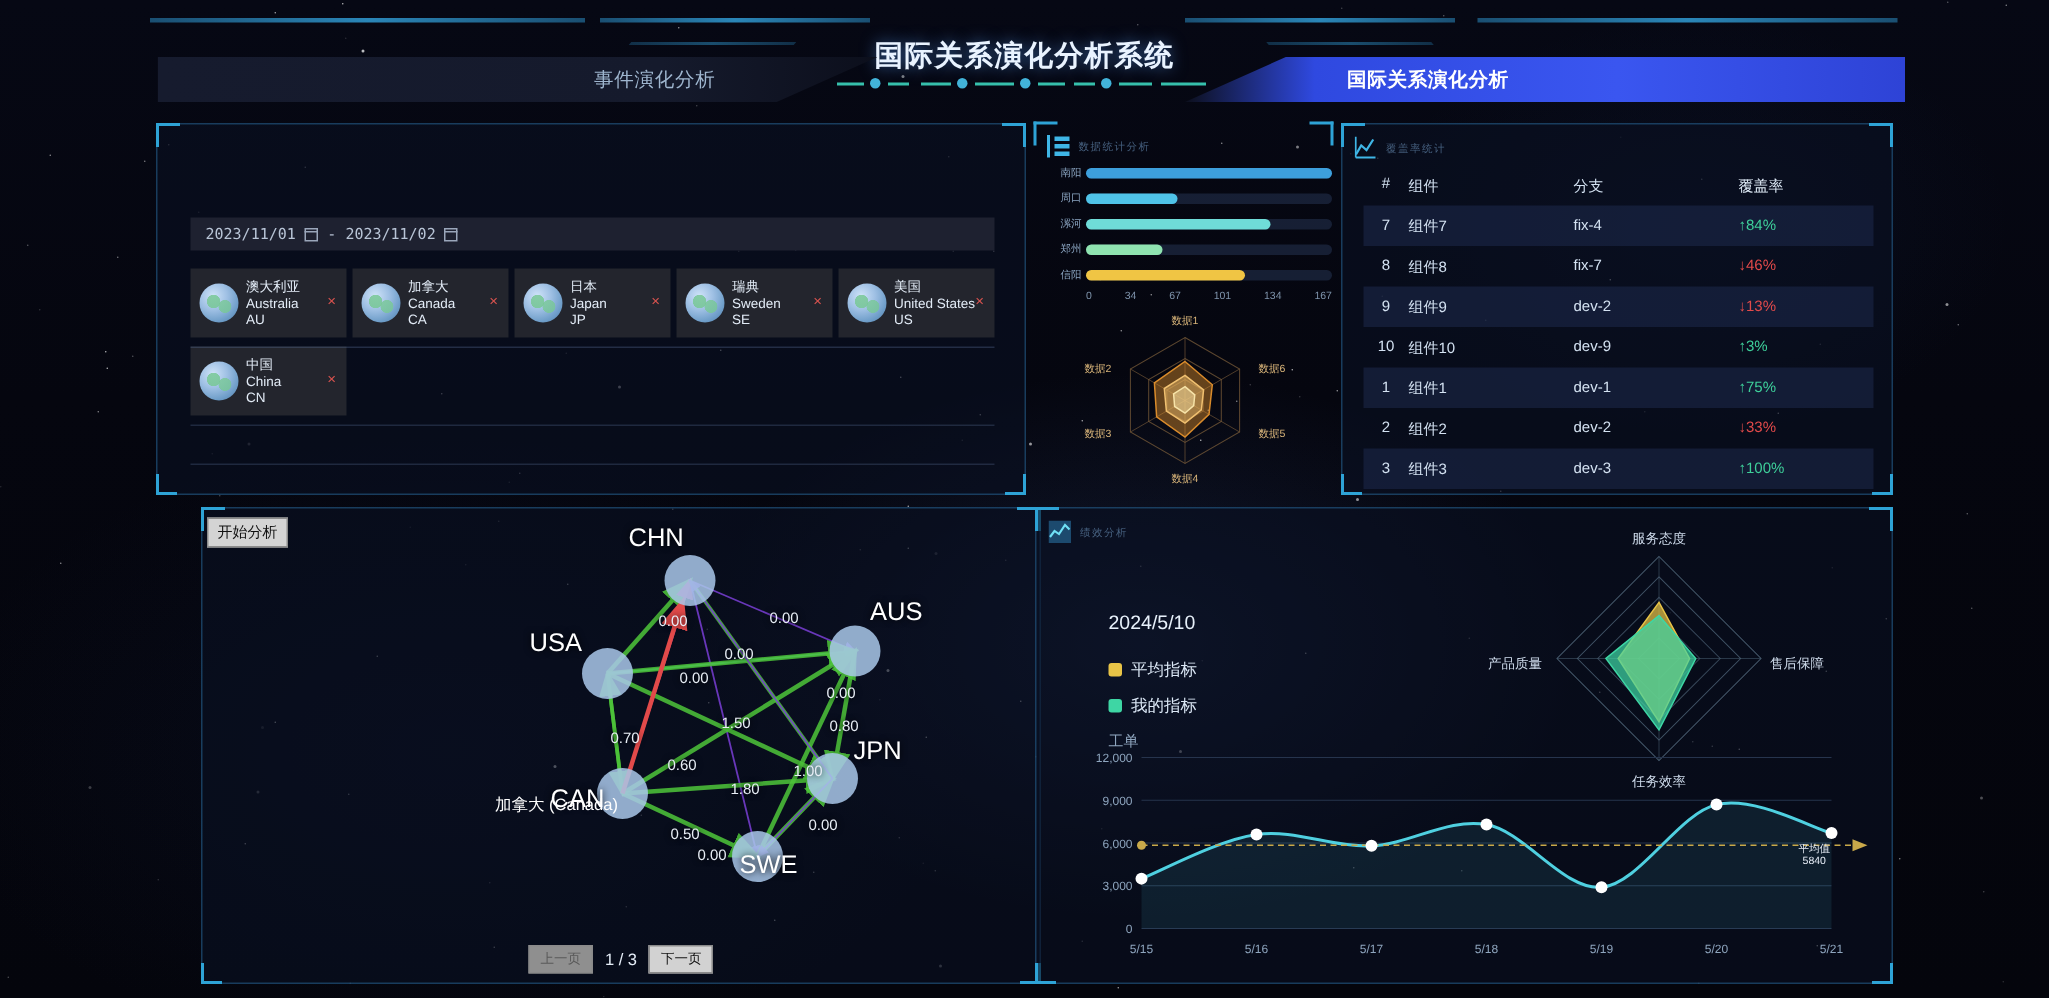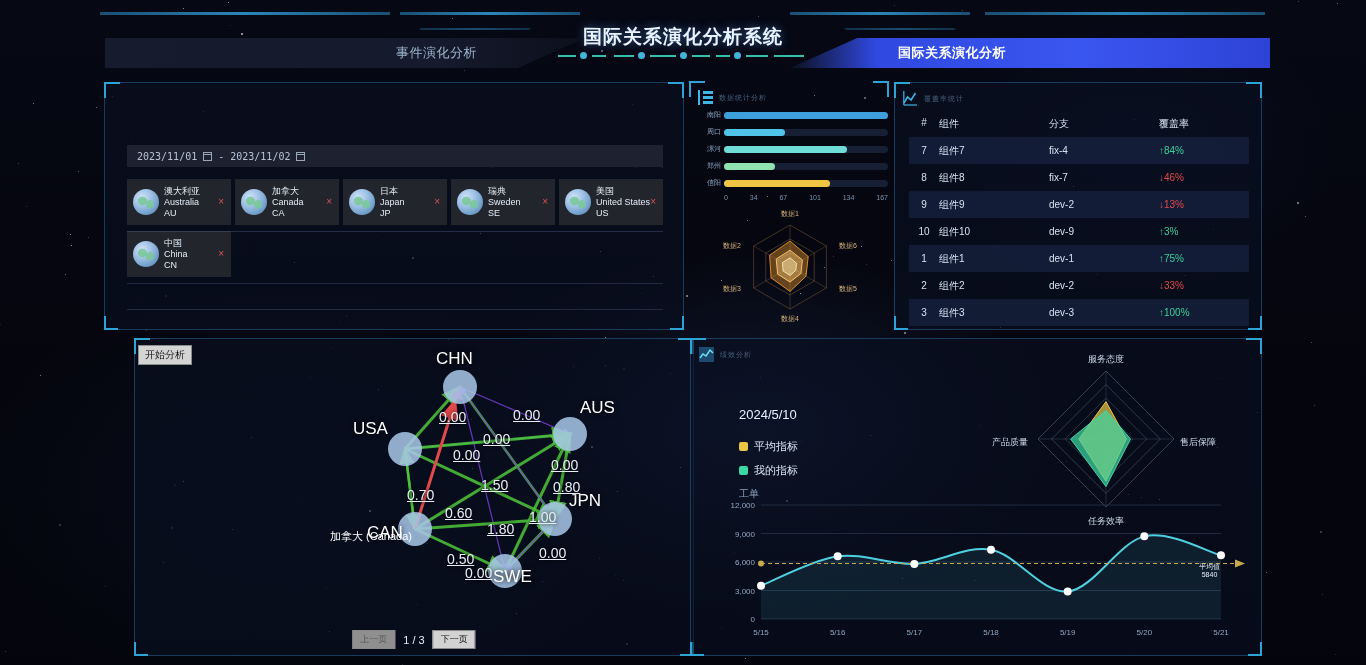--- a/index.html
+++ b/index.html
@@ -131,21 +131,21 @@
   .up { color:#3ecf9a; } .down { color:#e24a4a; }
 
   
   #panel-net { left:104px; top:338px; width:560px; height:318px;margin-left:30px; }
   .start-btn {
     position:absolute; left:3px; top:6px; background:#d4d4d4; color:#111; font-size:10px;
     padding:2px 6px; border:1px solid #8c8c8c; cursor:pointer; z-index:5;
   }
   .net-svg { position:absolute; left:0; top:0; width:580px; height:318px; }
   .node-label { position:absolute; font-size:17px; color:#ffffff; font-weight:normal; text-shadow:0 0 5px #000; }
-  .edge-label { position:absolute; font-size:14px; color:#e8eef6; text-shadow:0 0 4px #000;text-decoration:underline; }
+  .edge-label { position:absolute; font-size:10px; color:#e8eef6; text-shadow:0 0 4px #000; }
   .caption-cn { position:absolute; font-size:11px; color:#ffffff; }
   .pager { position:absolute; left:50%; transform:translateX(-50%); bottom:6px; display:flex; align-items:center; gap:8px; }
   .pg-btn { background:#d2d2d2; color:#111; font-size:9px; padding:2px 7px; border:1px solid #8a8a8a; cursor:pointer; }
   .pg-btn.dim { background:#8f8f8f; color:#5a5a5a; }
   .pg-num { font-size:11px; color:#e6eef8; }
 
   
   #panel-chart { left:690px; top:338px; width:572px; height:318px; }
   .chart-date { position:absolute; left:48px; top:68px; font-size:13px; color:#e7f0fa; }
   .legend { position:absolute; left:48px; top:100px; font-size:11px; color:#dce8f6; }
@@ -599,21 +599,21 @@
         <line x1="280" y1="190" x2="270" y2="110" stroke="#4ec63a" stroke-width="2.5" opacity="0.85" marker-end="url(#ag)"></line>
         <line x1="280" y1="190" x2="320" y2="62" stroke="#e24a4a" stroke-width="3" marker-end="url(#ar)"></line>
         <circle cx="325" cy="48" r="17" fill="#a9c8ea" opacity="0.85"></circle>
         <circle cx="435" cy="95" r="17" fill="#a9c8ea" opacity="0.85"></circle>
         <circle cx="270" cy="110" r="17" fill="#a9c8ea" opacity="0.85"></circle>
         <circle cx="420" cy="180" r="17" fill="#a9c8ea" opacity="0.85"></circle>
         <circle cx="280" cy="190" r="17" fill="#a9c8ea" opacity="0.85"></circle>
         <circle cx="370" cy="232" r="17" fill="#a9c8ea" opacity="0.85"></circle>
       </svg>
     <div id="net-labels">
-        <div class="node-label" style="left:301px; top:10px">CHN</div>
+        <div class="node-label" style="left:284px; top:10px">CHN</div>
         <div class="node-label" style="left:445px; top:59px">AUS</div>
         <div class="node-label" style="left:218px; top:80px">USA</div>
         <div class="node-label" style="left:434px; top:152px">JPN</div>
         <div class="node-label" style="left:232px; top:184px">CAN</div>
         <div class="node-label" style="left:358px; top:228px">SWE</div>
         <div class="edge-label" style="left:304px; top:70px">0.00</div>
         <div class="edge-label" style="left:378px; top:68px">0.00</div>
         <div class="edge-label" style="left:348px; top:92px">0.00</div>
         <div class="edge-label" style="left:416px; top:118px">0.00</div>
         <div class="edge-label" style="left:318px; top:108px">0.00</div>

